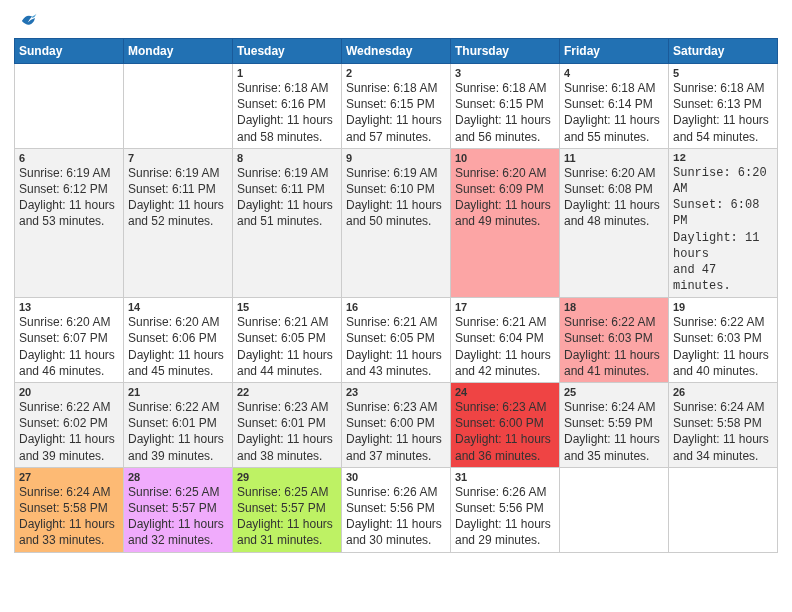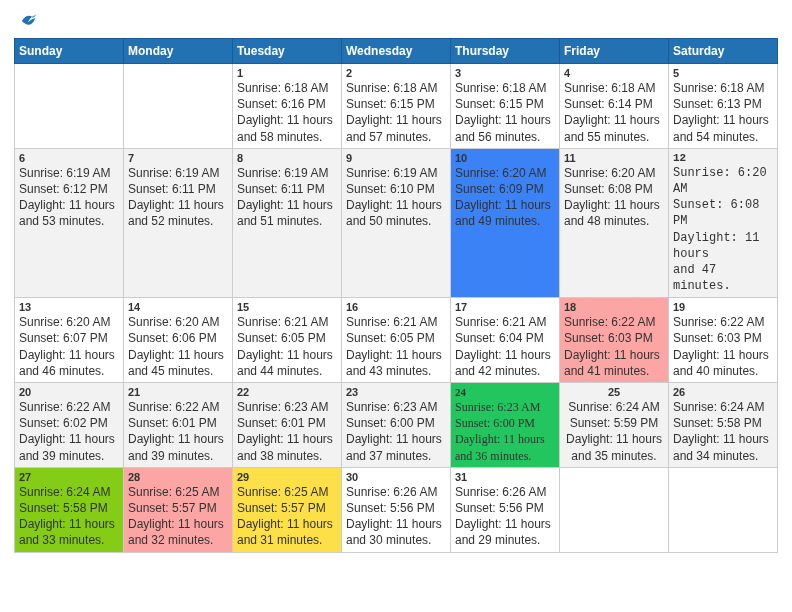--- a/index.html
+++ b/index.html
@@ -198,21 +198,21 @@
       </div>
           </td>
           <td style="background: rgb(242, 242, 242);">
             <div class="day-num">9</div>
             <div class="day-info">
         <span>Sunrise: 6:19 AM</span><br>
         <span>Sunset: 6:10 PM</span><br>
         <span>Daylight: 11 hours<br>and 50 minutes.</span>
       </div>
           </td>
-          <td style="background: #3b82f6;">
+          <td style="background: #fca5a5;">
             <div class="day-num">10</div>
             <div class="day-info">
         <span>Sunrise: 6:20 AM</span><br>
         <span>Sunset: 6:09 PM</span><br>
         <span>Daylight: 11 hours<br>and 49 minutes.</span>
       </div>
           </td>
           <td style="background: rgb(242, 242, 242);">
             <div class="day-num">11</div>
             <div class="day-info">
@@ -314,63 +314,63 @@
       </div>
           </td>
           <td style="background: rgb(242, 242, 242);">
             <div class="day-num">23</div>
             <div class="day-info">
         <span>Sunrise: 6:23 AM</span><br>
         <span>Sunset: 6:00 PM</span><br>
         <span>Daylight: 11 hours<br>and 37 minutes.</span>
       </div>
           </td>
-          <td style="background: #22c55e; font-family: Liberation Serif, serif;">
+          <td style="background: #ef4444;">
             <div class="day-num">24</div>
             <div class="day-info">
         <span>Sunrise: 6:23 AM</span><br>
         <span>Sunset: 6:00 PM</span><br>
         <span>Daylight: 11 hours<br>and 36 minutes.</span>
       </div>
           </td>
-          <td style="background: rgb(242, 242, 242); text-align: center;">
+          <td style="background: rgb(242, 242, 242);">
             <div class="day-num">25</div>
             <div class="day-info">
         <span>Sunrise: 6:24 AM</span><br>
         <span>Sunset: 5:59 PM</span><br>
         <span>Daylight: 11 hours<br>and 35 minutes.</span>
       </div>
           </td>
           <td style="background: rgb(242, 242, 242);">
             <div class="day-num">26</div>
             <div class="day-info">
         <span>Sunrise: 6:24 AM</span><br>
         <span>Sunset: 5:58 PM</span><br>
         <span>Daylight: 11 hours<br>and 34 minutes.</span>
       </div>
           </td>
         </tr>
         <tr>
-          <td style="background: #84cc16; margin-left: 38px;">
+          <td style="background: #fdba74; margin-left: 38px;">
             <div class="day-num">27</div>
             <div class="day-info">
         <span>Sunrise: 6:24 AM</span><br>
         <span>Sunset: 5:58 PM</span><br>
         <span>Daylight: 11 hours<br>and 33 minutes.</span>
       </div>
           </td>
-          <td style="background: #fca5a5;">
+          <td style="background: #f0abfc;">
             <div class="day-num">28</div>
             <div class="day-info">
         <span>Sunrise: 6:25 AM</span><br>
         <span>Sunset: 5:57 PM</span><br>
         <span>Daylight: 11 hours<br>and 32 minutes.</span>
       </div>
           </td>
-          <td style="background: #fde047; margin-left: 48px;">
+          <td style="background: #bef264; margin-left: 48px;">
             <div class="day-num">29</div>
             <div class="day-info">
         <span>Sunrise: 6:25 AM</span><br>
         <span>Sunset: 5:57 PM</span><br>
         <span>Daylight: 11 hours<br>and 31 minutes.</span>
       </div>
           </td>
           <td style="background: rgb(255, 255, 255);">
             <div class="day-num">30</div>
             <div class="day-info">

